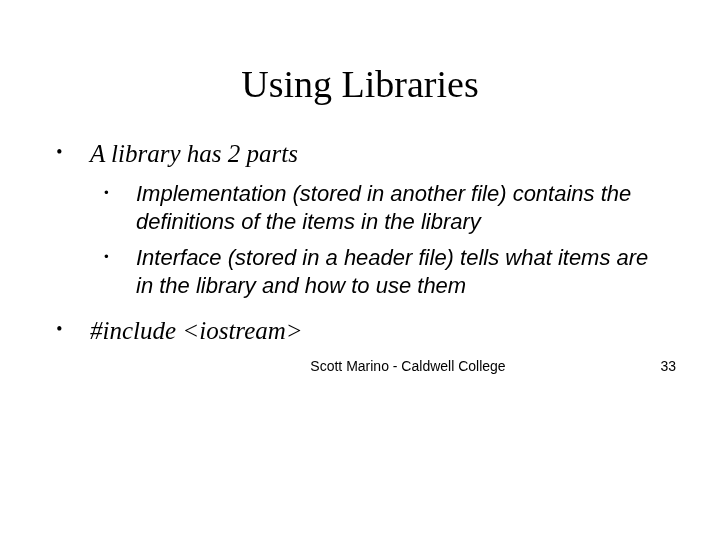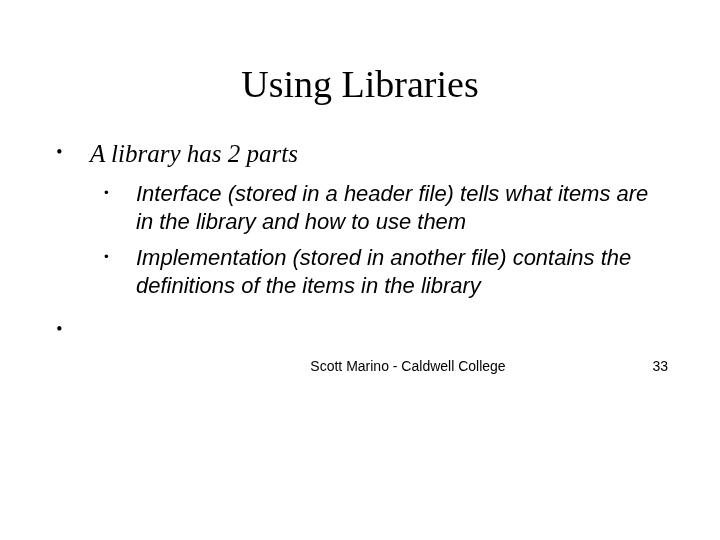--- a/index.html
+++ b/index.html
@@ -77,40 +77,41 @@
   }
   .footer-center {
     position: absolute;
     left: 12px;
     width: 720px;
     text-align: center;
     margin-left: 36px;
   }
   .footer-right {
     position: absolute;
-    right: 52px;
+    right: 44px;
   }
 </style>
 </head>
 <body>
 
 <div class="slide">
 
   <div class="title">Using Libraries</div>
 
   <div class="body">
     <ul>
       <li class="level1">
         <span>A library has 2 parts</span>
         <ul class="sub">
+          <li class="level2">Implementation (stored in another file) contains the definitions of the items in the library</li>
           <li class="level2">Interface (stored in a header file) tells what items are in the library and how to use them</li>
-          <li class="level2">Implementation (stored in another file) contains the definitions of the items in the library</li>
         </ul>
       </li>
       <li class="level1">
+        <span>#include &lt;iostream&gt;</span>
       </li>
     </ul>
   </div>
 
   <div class="footer">
     <div class="footer-center">Scott Marino - Caldwell College</div>
     <div class="footer-right">33</div>
   </div>
 
 </div>

